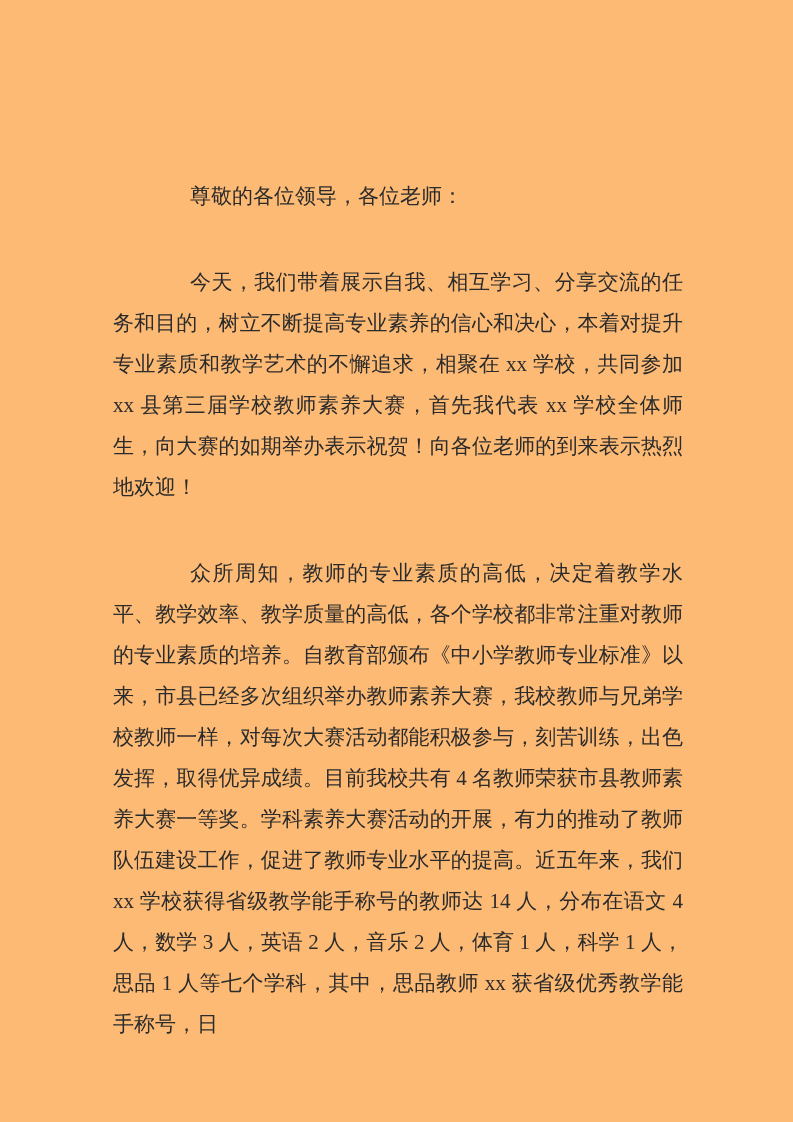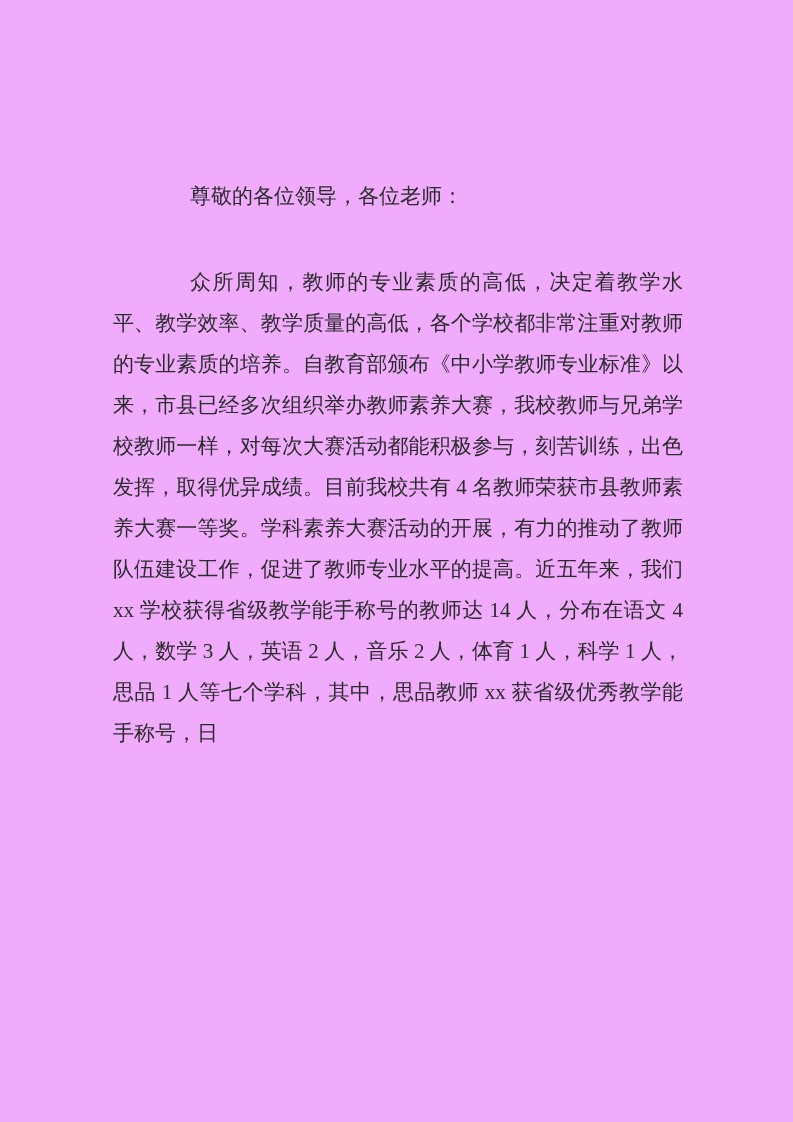--- a/index.html
+++ b/index.html
@@ -4,21 +4,21 @@
 <style>
   html, body {
     margin: 0;
     padding: 0;
     background: #ffffff;
   }
   .page {
     position: relative;
     width: 793px;
     height: 1122px;
-    background: #f0abfc;
+    background: #fdba74;
     overflow: hidden;
   }
   .doc-content {
     position: absolute;
     left: 113px;
     top: 176px;
     width: 570px;
   }
   .doc-paragraph {
     margin: 0 0 45px 0;
@@ -33,15 +33,16 @@
   .doc-paragraph:last-child {
     margin-bottom: 0;
   }
 </style>
 </head>
 <body>
 
 <div class="page">
   <div class="doc-content">
     <p class="doc-paragraph">尊敬的各位领导，各位老师：</p>
+    <p class="doc-paragraph">今天，我们带着展示自我、相互学习、分享交流的任务和目的，树立不断提高专业素养的信心和决心，本着对提升专业素质和教学艺术的不懈追求，相聚在 xx 学校，共同参加 xx 县第三届学校教师素养大赛，首先我代表 xx 学校全体师生，向大赛的如期举办表示祝贺！向各位老师的到来表示热烈地欢迎！</p>
     <p class="doc-paragraph">众所周知，教师的专业素质的高低，决定着教学水平、教学效率、教学质量的高低，各个学校都非常注重对教师的专业素质的培养。自教育部颁布《中小学教师专业标准》以来，市县已经多次组织举办教师素养大赛，我校教师与兄弟学校教师一样，对每次大赛活动都能积极参与，刻苦训练，出色发挥，取得优异成绩。目前我校共有 4 名教师荣获市县教师素养大赛一等奖。学科素养大赛活动的开展，有力的推动了教师队伍建设工作，促进了教师专业水平的提高。近五年来，我们 xx 学校获得省级教学能手称号的教师达 14 人，分布在语文 4 人，数学 3 人，英语 2 人，音乐 2 人，体育 1 人，科学 1 人，思品 1 人等七个学科，其中，思品教师 xx 获省级优秀教学能手称号，日</p>
   </div>
 </div>
 
 </body></html>

